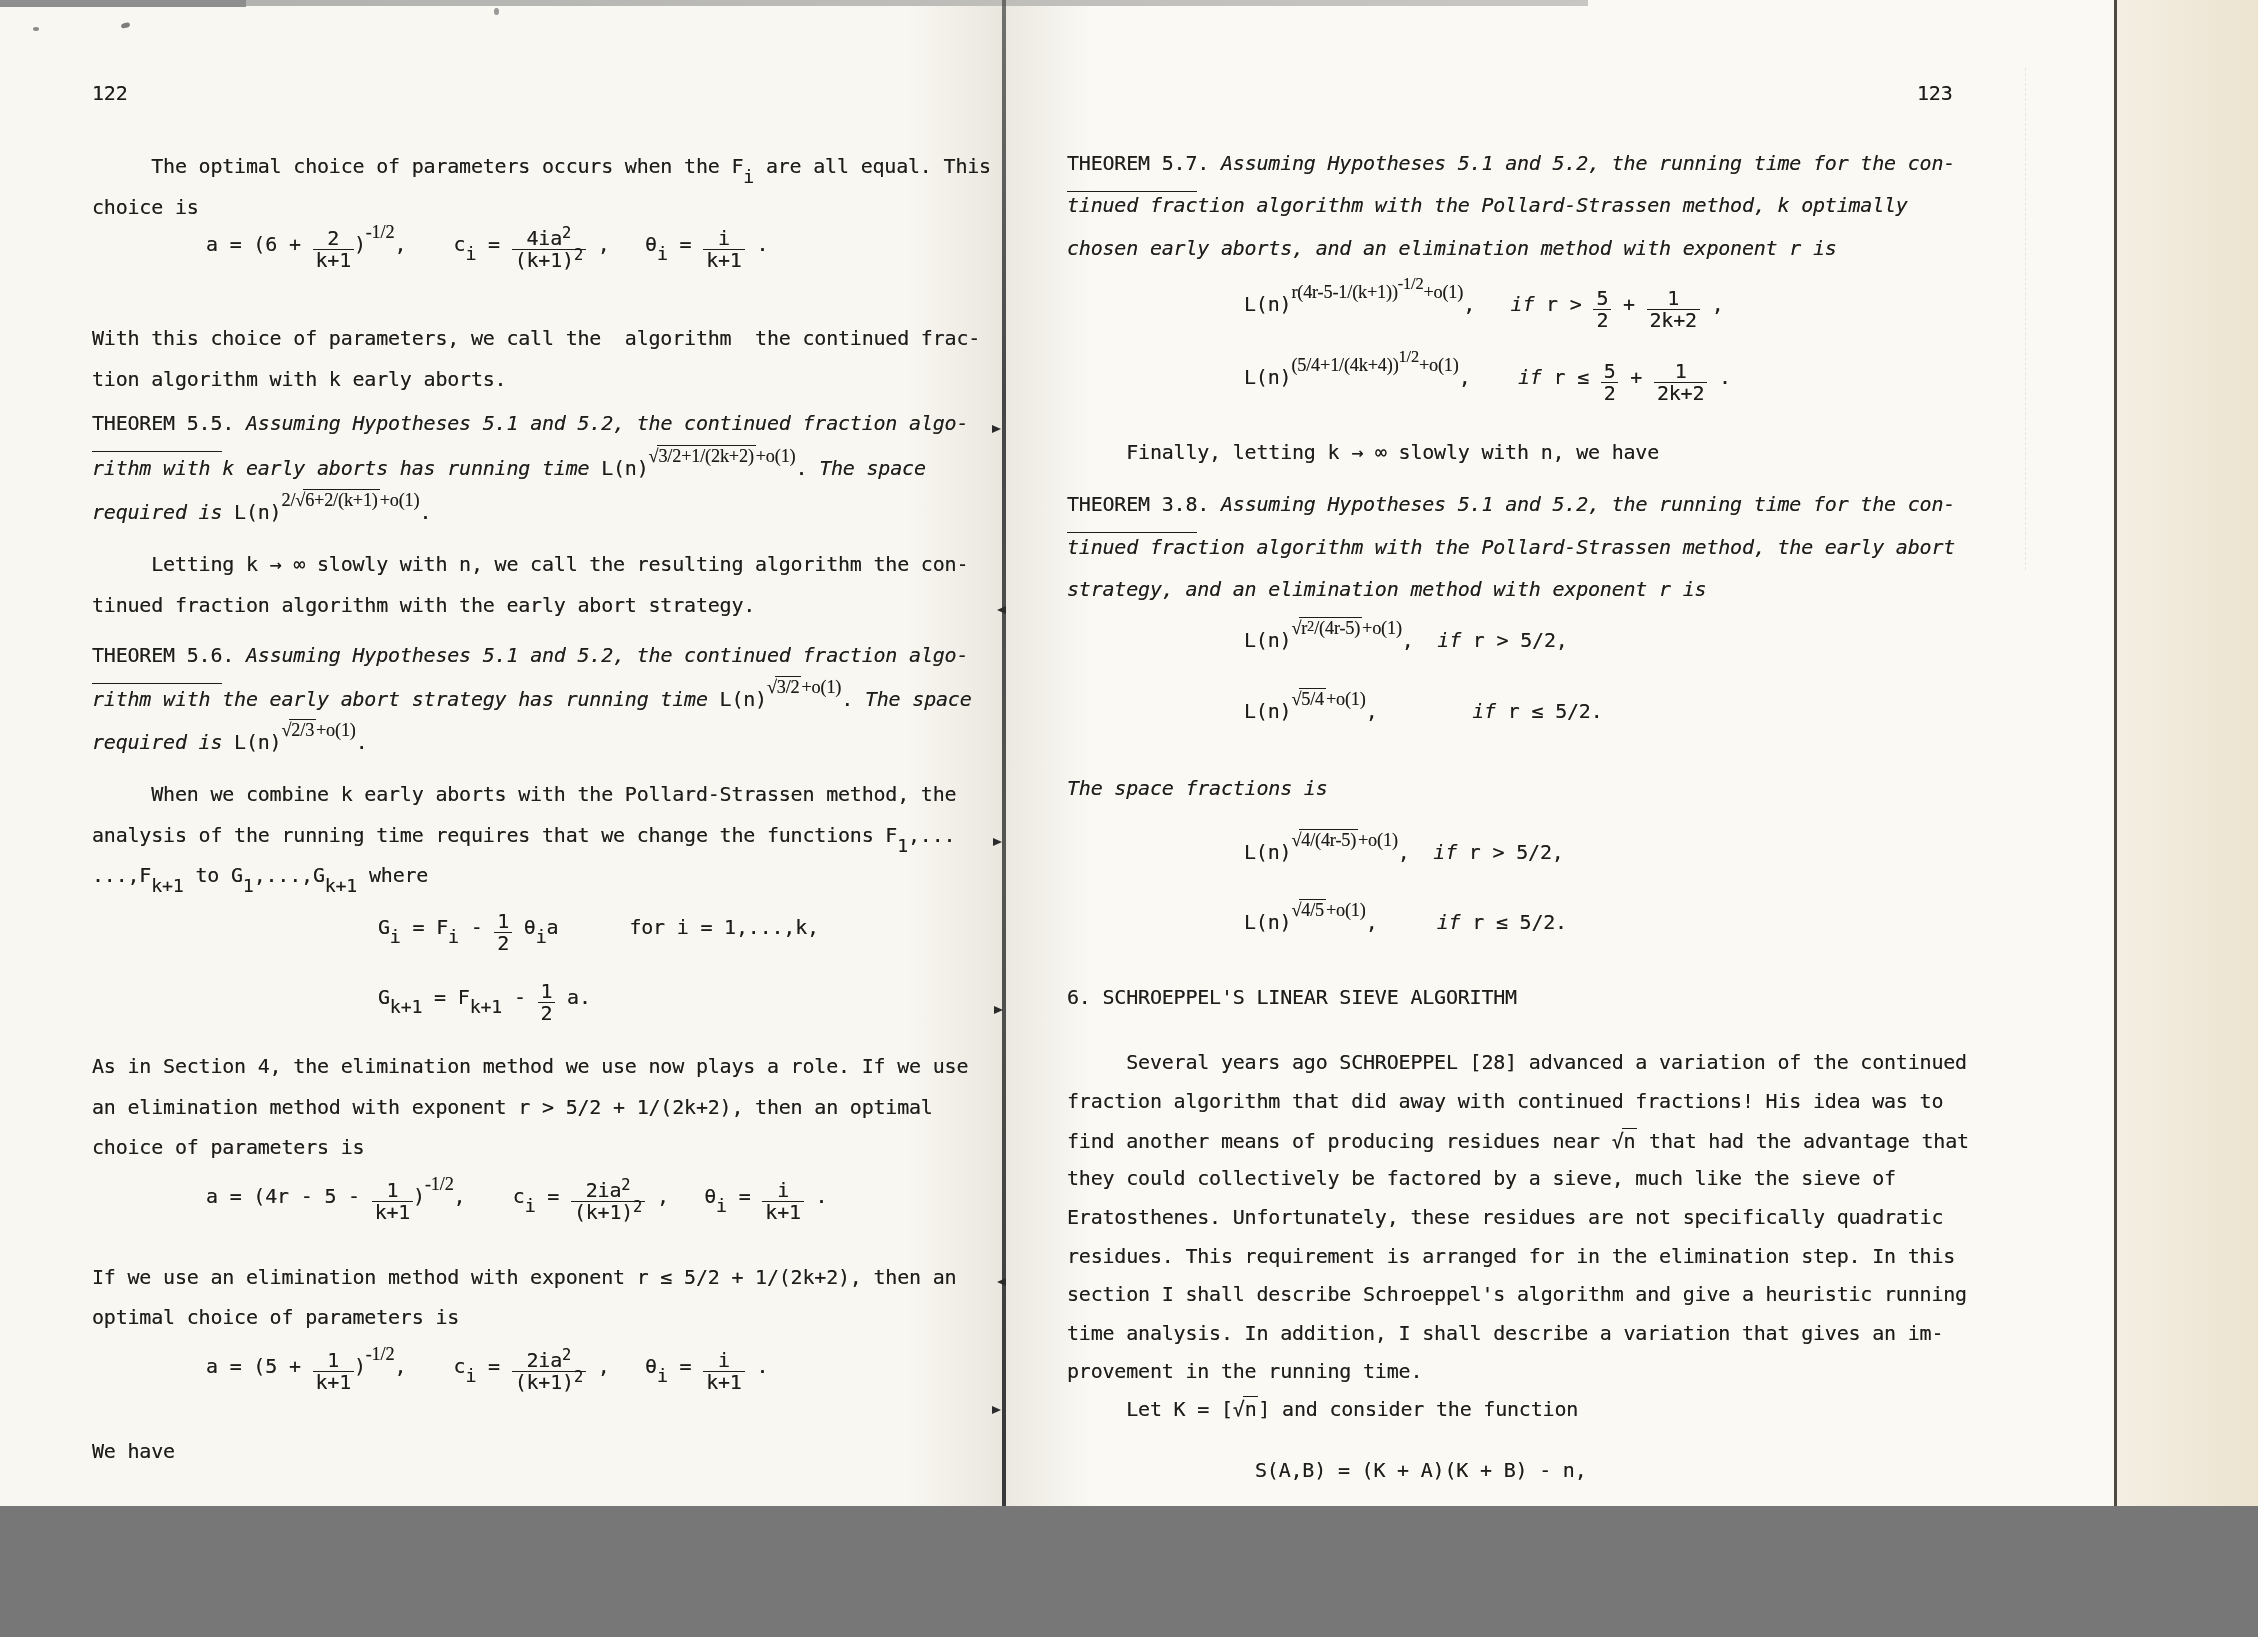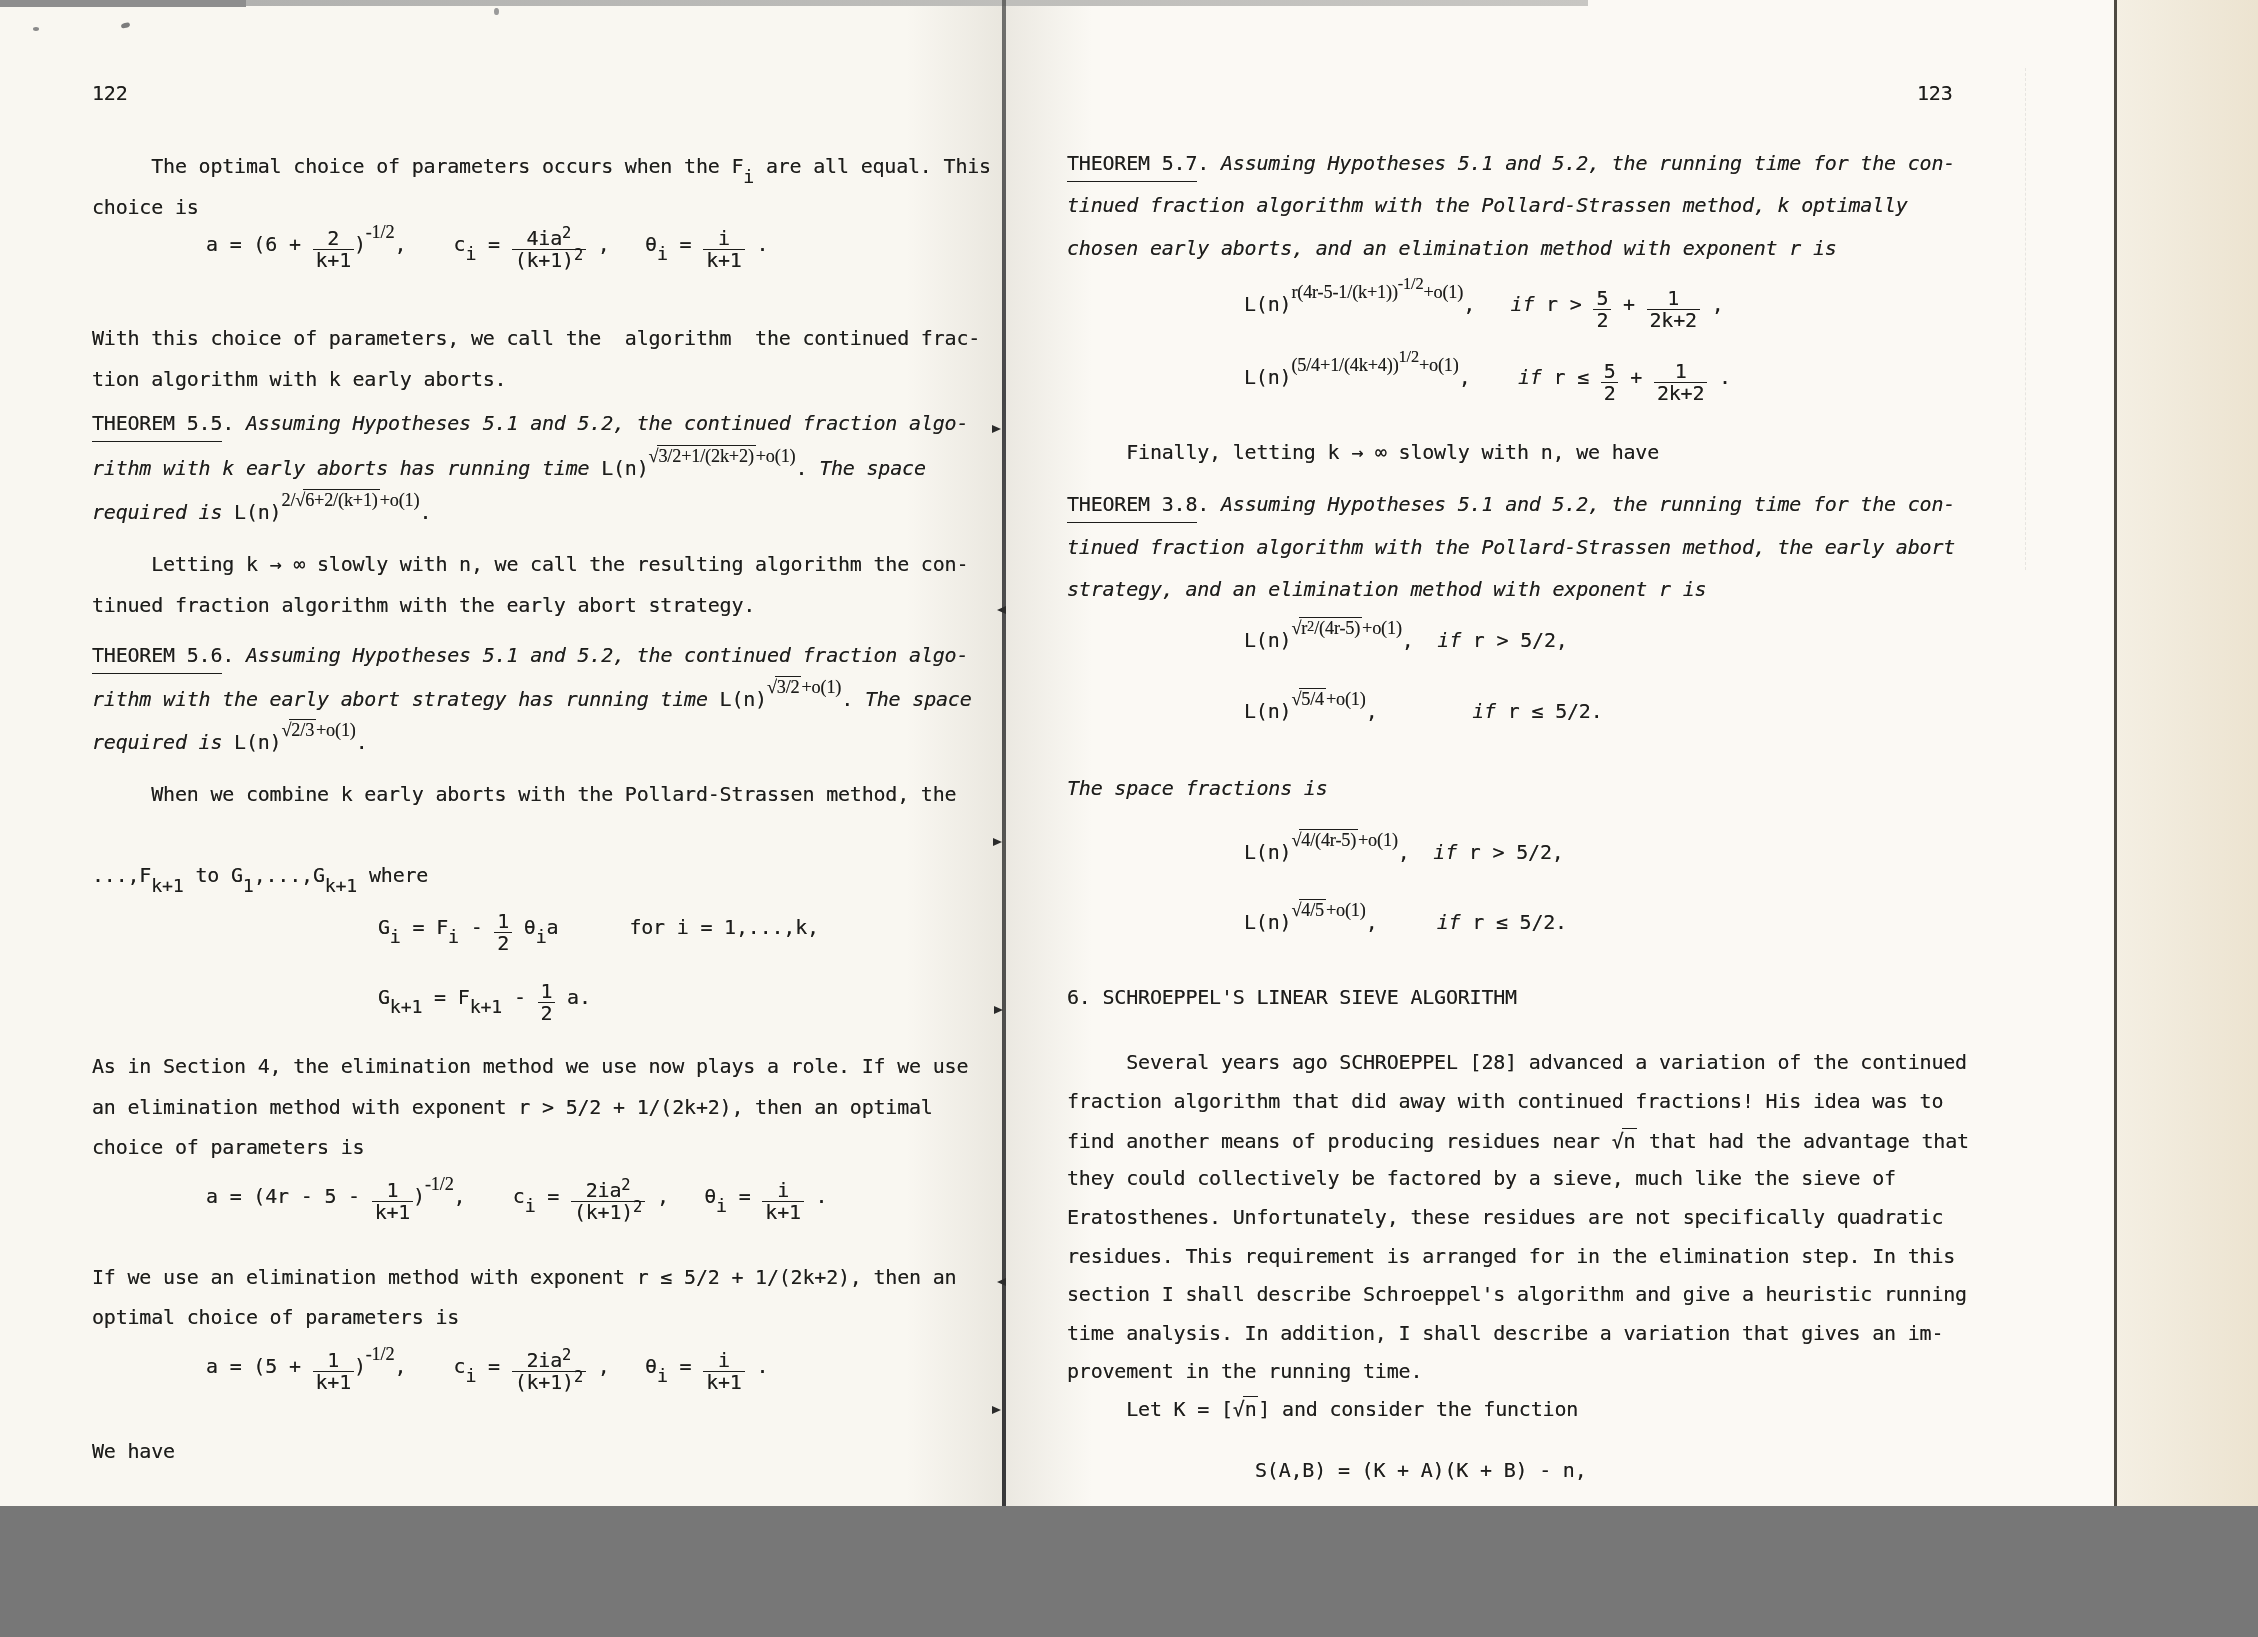--- a/index.html
+++ b/index.html
@@ -3,21 +3,21 @@
 <meta charset="utf-8">
 <style>
   html,body{margin:0;padding:0;background:#777;}
   .scan{position:relative;width:2258px;height:1506px;overflow:hidden;background:#ffffff;
         font-family:"DejaVu Sans Mono","Liberation Mono",monospace;font-size:20px;
         color:#1d1d1b;letter-spacing:-0.2px;text-shadow:0 0 0.5px rgba(20,20,20,.55);}
   .pageL{position:absolute;left:0;top:0;width:1004px;height:1638px;background:#f9f7f1;}
   .pageR{position:absolute;left:1004px;top:0;width:1110px;height:1638px;background:#fbf9f4;}
   .ab{position:absolute;white-space:pre;line-height:1.2;}
   .it{font-style:italic;}
-  .u{border-bottom:1.9px solid #1d1d1b;padding-bottom:6px;}
+  .u{border-bottom:1.9px solid #1d1d1b;padding-bottom:16px;}
   .sp{display:inline-block;position:relative;top:-12.6px;font-size:18.3px;font-family:Liberation Serif, serif;}
   .sp2{display:inline-block;position:relative;top:-8.7px;font-size:16.4px;}
   .spn{display:inline-block;position:relative;top:-6.8px;font-size:15.4px;line-height:0;}
   .sb{display:inline-block;position:relative;top:9.7px;font-size:18.3px;}
   .fr{display:inline-block;text-align:center;vertical-align:-16.4px;line-height:1.05;}
   .fr .fn{display:block;padding:0 2.9px;}
   .fr .fd{display:block;border-top:1.9px solid #1d1d1b;padding:0 2.9px;}
   .rad{display:inline-block;border-top:1.9px solid #1d1d1b;padding:0 1.9px;margin-left:-1.9px;}
   .rad .spn{top:-3.9px;font-size:14.5px;}
   
@@ -65,20 +65,21 @@
   <div class="ab" style="left:92px;top:500px"><span class="it">required is </span><span>L(n)</span><span class="sp"><span>2/√</span><span class="rad">6+2/(k+1)</span><span>+o(1)</span></span><span>.</span></div>
 
   <div class="ab" style="left:92px;top:552px">     Letting k → ∞ slowly with n, we call the resulting algorithm the con-</div>
   <div class="ab" style="left:92px;top:593px">tinued fraction algorithm with the early abort strategy.</div>
 
   <div class="ab" style="left:92px;top:643px"><span class="u">THEOREM 5.6</span><span>. </span><span class="it">Assuming Hypotheses 5.1 and 5.2, the continued fraction algo-</span></div>
   <div class="ab" style="left:92px;top:687px"><span class="it">rithm with the early abort strategy has running time </span><span>L(n)</span><span class="sp"><span>√</span><span class="rad">3/2</span><span>+o(1)</span></span><span>. </span><span class="it">The space</span></div>
   <div class="ab" style="left:92px;top:730px"><span class="it">required is </span><span>L(n)</span><span class="sp"><span>√</span><span class="rad">2/3</span><span>+o(1)</span></span><span>.</span></div>
 
   <div class="ab" style="left:92px;top:782px">     When we combine k early aborts with the Pollard-Strassen method, the</div>
+  <div class="ab" style="left:92px;top:823px"><span>analysis of the running time requires that we change the functions F</span><span class="sb">1</span><span>,...</span></div>
   <div class="ab" style="left:92px;top:863px"><span>...,F</span><span class="sb">k+1</span><span> to G</span><span class="sb">1</span><span>,...,G</span><span class="sb">k+1</span><span> where</span></div>
 
   <div class="ab" style="left:378px;top:911px"><span>G</span><span class="sb">i</span><span> = F</span><span class="sb">i</span><span> - </span><span class="fr"><span class="fn">1</span><span class="fd">2</span></span><span> θ</span><span class="sb">i</span><span>a</span><span>      for i = 1,...,k,</span></div>
   <div class="ab" style="left:378px;top:981px"><span>G</span><span class="sb">k+1</span><span> = F</span><span class="sb">k+1</span><span> - </span><span class="fr"><span class="fn">1</span><span class="fd">2</span></span><span> a.</span></div>
 
   <div class="ab" style="left:92px;top:1054px">As in Section 4, the elimination method we use now plays a role. If we use</div>
   <div class="ab" style="left:92px;top:1095px">an elimination method with exponent r &gt; 5/2 + 1/(2k+2), then an optimal</div>
   <div class="ab" style="left:92px;top:1135px">choice of parameters is</div>
 
   <div class="ab" style="left:206px;top:1180px"><span>a = (4r - 5 - </span><span class="fr"><span class="fn">1</span><span class="fd">k+1</span></span><span>)</span><span class="sp">-1/2</span><span>,    c</span><span class="sb">i</span><span> = </span><span class="fr"><span class="fn"><span>2ia</span><span class="spn">2</span></span><span class="fd"><span>(k+1)</span><span class="spn">2</span></span></span><span> ,   θ</span><span class="sb">i</span><span> = </span><span class="fr"><span class="fn">i</span><span class="fd">k+1</span></span><span> .</span></div>

